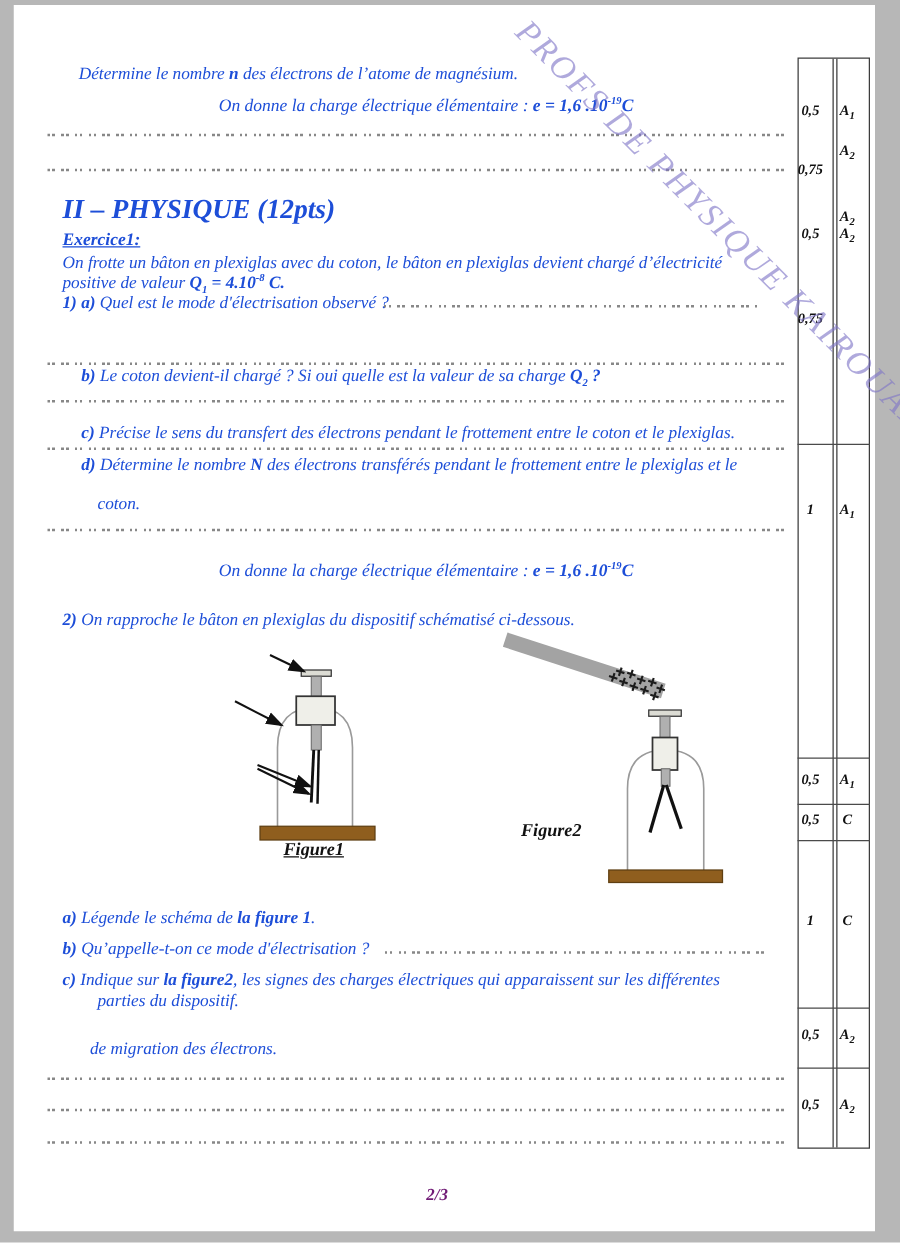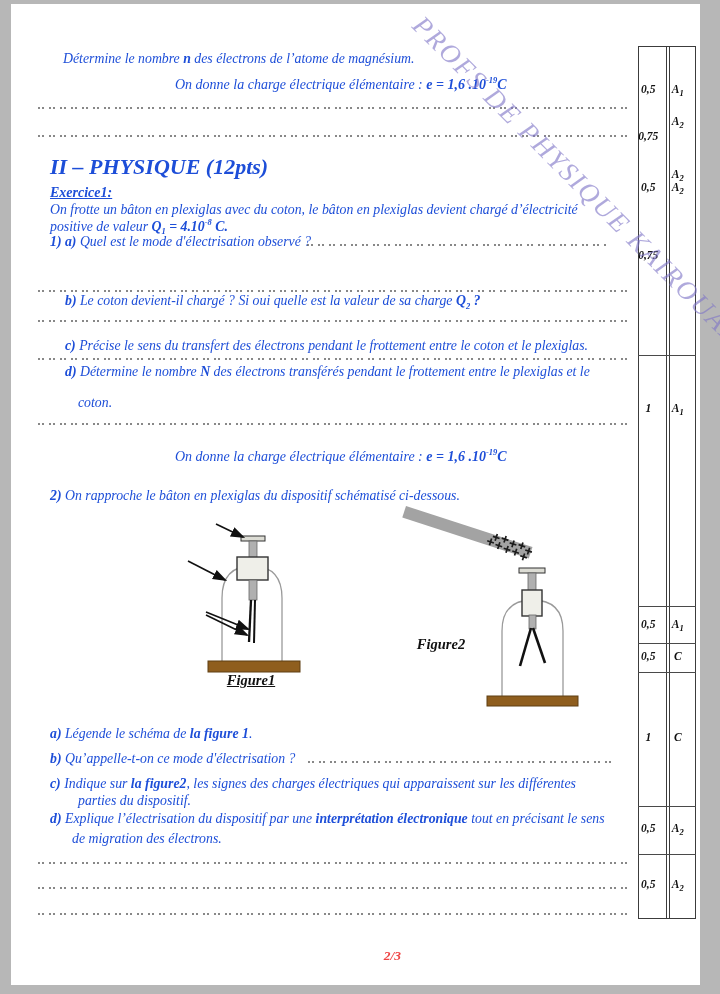--- a/index.html
+++ b/index.html
@@ -51,22 +51,22 @@
     font-style:italic;font-weight:bold;font-size:11.5px;color:#111;
   }
   .mark-row .score{width:28px;text-align:center;}
   .mark-row .code{width:44px;text-align:center;margin-left:3px;}
   .fig-label{
     position:absolute;font-style:italic;font-weight:bold;font-size:14.5px;color:#111;
     text-align:center;white-space:nowrap;z-index:2;
   }
   .fig-svg{position:absolute;z-index:1;}
   .page-num{
-    position:absolute;left:330px;top:944px;width:60px;text-align:right;
-    font-style:italic;font-weight:bold;font-size:13.5px;color:#ef4444;
+    position:absolute;left:330px;top:944px;width:60px;text-align:left;
+    font-style:italic;font-weight:bold;font-size:13.5px;color:#701a75;
   }
 </style>
 </head>
 <body>
 
 <div class="page">
 
   <div class="watermark">PROFS DE PHYSIQUE KAIROUAN</div>
 
   <div class="t" style="left:52px;top:47px;">
@@ -171,36 +171,33 @@
 
     <rect x="127" y="74" width="8" height="18" fill="#b0b0b0" stroke="#666" stroke-width="0.8"></rect>
 
     <rect x="121" y="91" width="20" height="26" fill="#efefe9" stroke="#333" stroke-width="1.4"></rect>
 
     <rect x="128" y="116" width="7" height="14" fill="#b0b0b0" stroke="#666" stroke-width="0.8"></rect>
 
     <line x1="130" y1="129" x2="119" y2="167" stroke="#111" stroke-width="2.6"></line>
     <line x1="132" y1="129" x2="144" y2="164" stroke="#111" stroke-width="2.6"></line>
   </svg>
-  <div class="fig-label" style="left:400px;top:632px;width:60px;">Figure2</div>
+  <div class="fig-label" style="left:400px;top:653px;width:60px;">Figure2</div>
 
   <div class="t" style="left:39px;top:722px;">
     <span class="b">a)</span><span> Légende le schéma de </span><span class="b">la figure 1</span><span>.</span>
   </div>
   <div class="t" style="left:39px;top:747px;text-align:center;">
     <span class="b">b)</span><span> Qu’appelle-t-on ce mode d'électrisation ?</span>
   </div>
   <div class="dots" style="left:297px;top:757px;width:305px;"></div>
   <div class="t" style="left:39px;top:772px;">
     <span class="b">c)</span><span> Indique sur </span><span class="b">la figure2</span><span>, les signes des charges électriques qui apparaissent sur les différentes</span>
   </div>
   <div class="t" style="left:67px;top:789px;">parties du dispositif.</div>
-  <div class="t" style="left:39px;top:807px;">
-    <span class="b">d)</span><span> Explique l’électrisation du dispositif  par une </span><span class="b">interprétation électronique</span><span> tout en précisant le sens</span>
-  </div>
   <div class="t" style="left:61px;top:827px;">de migration des électrons.</div>
 
   <div class="dots" style="left:27px;top:858px;width:590px;"></div>
   <div class="dots" style="left:27px;top:883px;width:590px;"></div>
   <div class="dots" style="left:27px;top:909px;width:590px;"></div>
 
   <div class="marks-table">
     <div class="marks-divider"></div>
   </div>
   <div class="marks-hline" style="top:351px;"></div>

